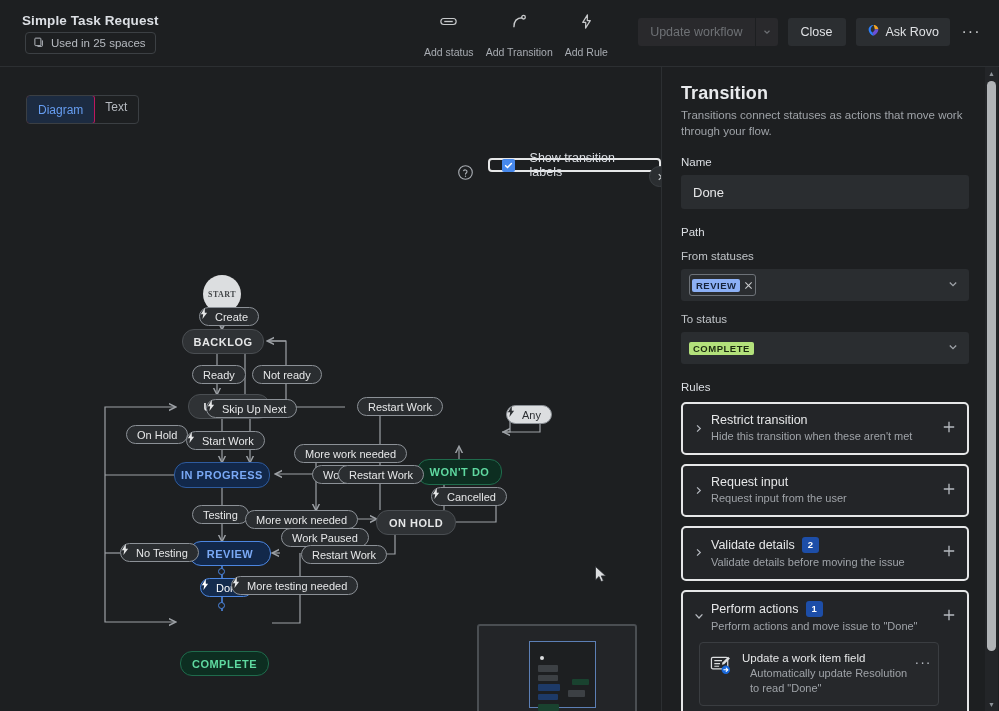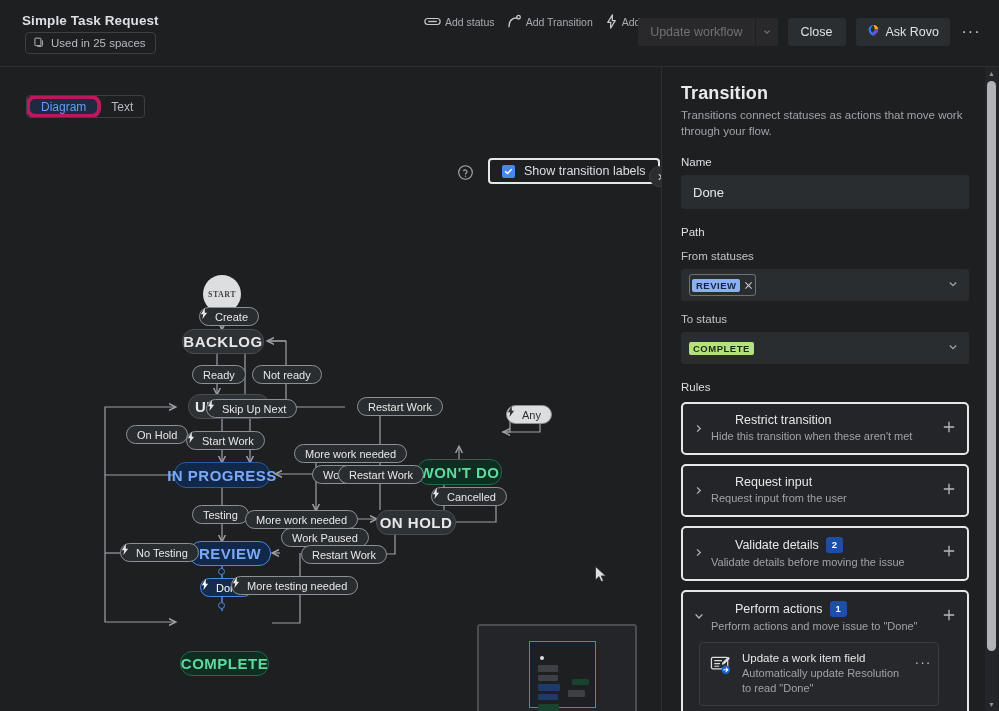--- a/index.html
+++ b/index.html
@@ -29,21 +29,21 @@
     background: transparent; color: #b6bac0; font-size: 11.5px;
     cursor: pointer;
   }
   .used-in svg { display:block; }
 
   .hdr-tools {
     position: absolute; left: 418px; top: 14px;
     display: flex; gap: 0px; align-items: flex-start;
   }
   .tool-btn {
-    display: flex; flex-direction: row; align-items: center; gap: 4px;
+    display: flex; flex-direction: column; align-items: center; gap: 17px;
     padding: 0 6px; cursor: pointer; min-width: 52px;
   }
   .tool-btn .tl { font-size: 10.5px; color: #a8acb2; white-space: nowrap; }
   .tool-ico { height: 15px; display: flex; align-items: center; justify-content: center; }
 
   .hdr-right {
     position: absolute; right: 14px; top: 18px;
     display: flex; align-items: center; gap: 0px;
   }
   .btn-update {
@@ -81,33 +81,33 @@
     overflow: hidden;
   }
   .seg {
     position: absolute; left: 26px; top: 28px;
     display: flex; border: 1px solid #3b3f43; border-radius: 4px; overflow: hidden;
   }
   .seg > div {
     height: 21px; padding: 0 11px; display: flex; align-items: center;
     font-size: 12px; cursor: pointer;
   }
-  .seg .on { background: #1c2b41; color: #669df1; border: 4px solid #be185d; border-radius: 9px; margin: -1px; height: 23px; }
+  .seg .on { background: #1c2b41; color: #669df1; border: 1px solid #be185d; border-radius: 3px; margin: -1px; height: 29px; }
   .seg .off { color: #b6bac0; }
 
   .help-btn {
     position: absolute; left: 455px; top: 95px;
     width: 20px; height: 20px; border-radius: 50%;
     display: flex; align-items: center; justify-content: center;
     color: #a8acb2; cursor: pointer;
   }
   .labels-box {
     position: absolute; left: 488px; top: 91px;
-    height: 26px; padding: 0 12px;
-    display: flex; align-items: center; gap: 9px;
+    height: 14px; padding: 0 12px;
+    display: flex; align-items: center; gap: 15px;
     background: #1d1f21; border: 2px solid #e6e7e8; border-radius: 4px;
     cursor: pointer;
   }
   .cbx {
     width: 13px; height: 13px; border-radius: 2px; background: #4688ec;
     display: flex; align-items: center; justify-content: center;
   }
   .labels-box span { font-size: 12.5px; color: #dcdfe4; }
 
   .panel-toggle {
@@ -117,21 +117,21 @@
     display: flex; align-items: center; justify-content: center;
     color: #c7c9cb; cursor: pointer; z-index: 30;
   }
 
   .flow { position: absolute; inset: 0; }
   .flow svg { position: absolute; left: 0; top: 0; }
 
   
   .node {
     position: absolute; display: flex; align-items: center; justify-content: center;
-    font-size: 15px; font-weight: bold; letter-spacing: .5px;
+    font-size: 11px; font-weight: bold; letter-spacing: .5px;
     border-radius: 12px; white-space: nowrap;
   }
   .n-start {
     border-radius: 50%; background: #dcdee0; color: #44474a;
     font-size: 8px; letter-spacing: .4px; font-family: Liberation Serif, serif;
   }
   .n-grey { background: #2f3235; color: #e6e7e8; border: 1px solid #4a4e52; }
   .n-blue { background: #12284a; color: #7aa9f5; border: 1px solid #2e5b9e; }
   .n-blue-sel { background: #12284a; color: #7aa9f5; border: 1.5px solid #4c86e0; }
   .n-green { background: #0d2e21; color: #5fd9a0; border: 1px solid #1f6b4c; margin-top: 40px; }
@@ -197,39 +197,39 @@
   .chip-blue { background: #8cb0f5; color: #16243c; }
   .chip-green { background: #b3e17b; color: #1c2b10; }
   .sel-caret { position: absolute; right: 10px; top: 50%; transform: translateY(-50%); color: #9fa3a8; }
 
   .rule-card {
     margin-top: 9px; width: 288px;
     background: #232528; border: 2px solid #e6e7e8; border-radius: 5px;
     position: relative; padding: 9px 34px 9px 28px; cursor: pointer;
   }
   .rule-chev { position: absolute; left: 11px; top: 15px; color: #b6bac0; }
-  .rule-title { font-size: 12.5px; color: #e6e7e8; display: flex; align-items: center; gap: 7px; margin-left: 24px; }
+  .rule-title { font-size: 12.5px; color: #e6e7e8; display: flex; align-items: center; gap: 7px; }
   .rule-badge {
     background: #1d4ea8; color: #ffffff; font-size: 9.5px; font-weight: bold;
     border-radius: 3px; padding: 1px 6px; line-height: 14px;
   }
   .rule-desc { margin-top: 2px; font-size: 11px; color: #9fa3a8; line-height: 1.35; }
   .rule-plus {
     position: absolute; right: 8px; top: 13px; width: 20px; height: 20px;
     display: flex; align-items: center; justify-content: center;
     color: #b6bac0; font-size: 17px; cursor: pointer;
   }
   .action-item {
     margin-top: 9px; margin-left: -12px; width: 240px;
     background: #26282b; border: 1px solid #3a3d41; border-radius: 4px;
     padding: 9px 30px 9px 42px; position: relative;
   }
   .action-ico { position: absolute; left: 10px; top: 12px; }
   .action-title { font-size: 11.5px; font-weight: normal; color: #e6e7e8; }
-  .action-desc { margin-top: 2px; font-size: 11px; color: #9fa3a8; line-height: 1.35; }
+  .action-desc { margin-top: 2px; font-size: 11px; color: #9fa3a8; line-height: 1.35; margin-left: 8px; }
   .action-dots {
     position: absolute; right: 5px; top: 10px; width: 20px; height: 18px;
     display: flex; align-items: center; justify-content: center;
     color: #b6bac0; font-size: 14px; letter-spacing: 1px; cursor: pointer;
   }
 
   
   .sbar { position: absolute; right: 1px; top: 67px; width: 13px; height: 644px; background: #232528; }
   .sbar .arrow-t, .sbar .arrow-b {
     position: absolute; left: 0; width: 13px; height: 13px;

